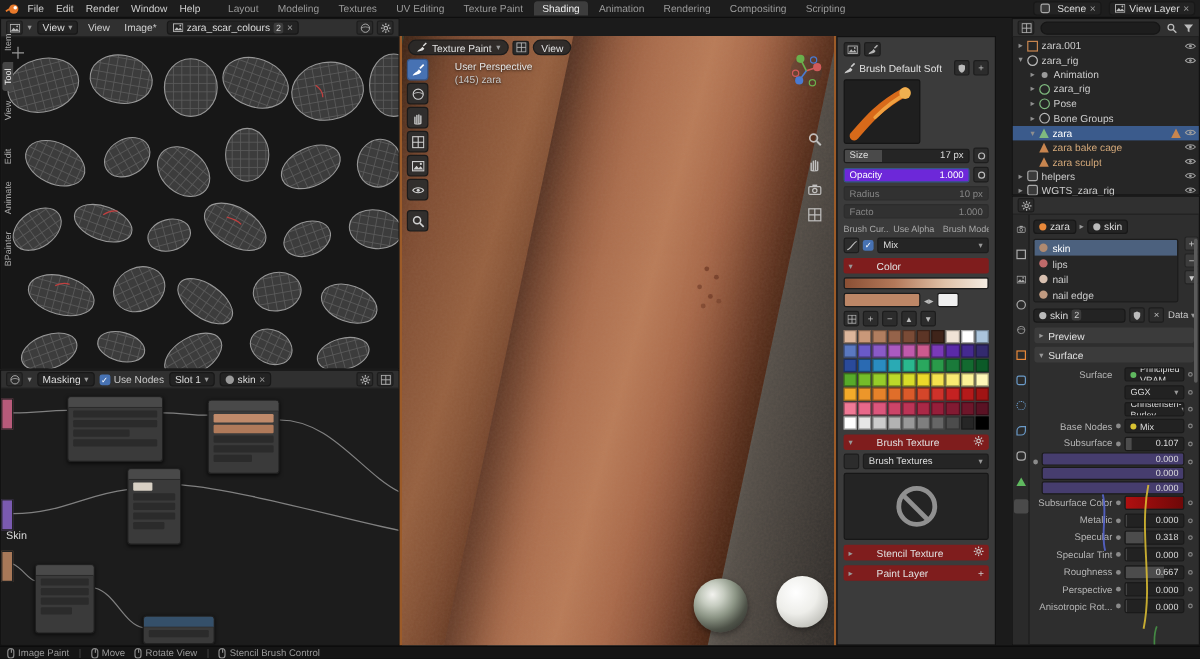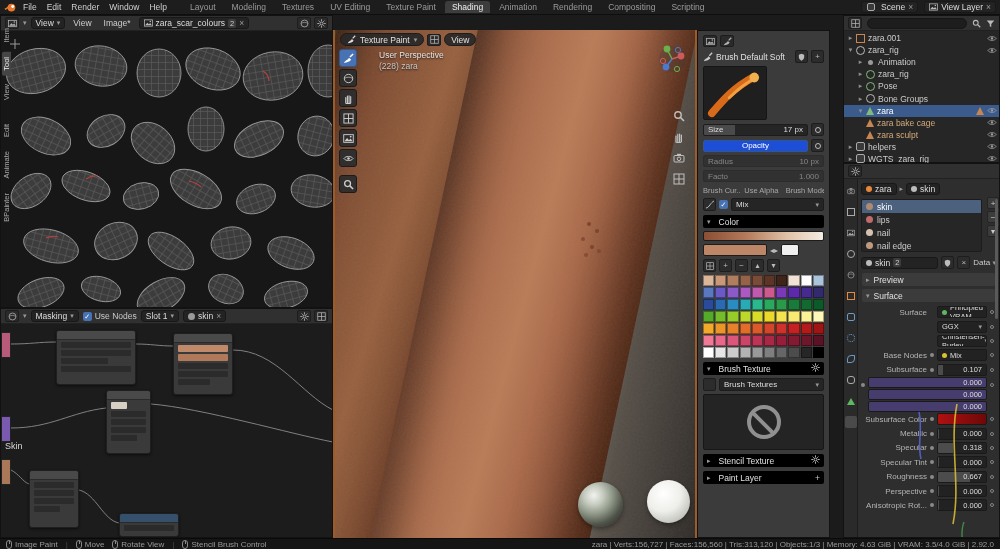--- a/index.html
+++ b/index.html
@@ -89,26 +89,26 @@
   #sphere-white { left:312px; top:450px; width:43px; height:43px;
     background:radial-gradient(circle at 38% 32%, #ffffff 0%, #eeeeea 45%, #c2c2bc 78%, #8e8e88 100%);
     box-shadow:0 2px 5px rgba(0,0,0,.35); }
 
   
   #tool-panel { left:697px; top:30px; width:133px; height:508px; background:#3b3b3b; padding:4px 5px; overflow:hidden; }
   #tool-panel .row { display:flex; align-items:center; gap:3px; margin-bottom:3px; }
   .tslider { position:relative; flex:1; height:12px; background:#252525; border:1px solid #1c1c1c; border-radius:2px;
              display:flex; align-items:center; justify-content:space-between; padding:0 4px; font-size:8px; color:#ddd; overflow:hidden; }
   .tslider .fill { position:absolute; left:0; top:0; bottom:0; background:#4a4a4a; }
-  .tslider.blue { background:#1d4ed8; border-color:#35568a; color:#fff;flex-direction:column; }
+  .tslider.blue { background:#6d28d9; border-color:#35568a; color:#fff; }
   .tslider span { position:relative; }
   .tslider.dim { opacity:.45; }
   .pbtn { width:13px; height:13px; background:#2c2c2c; border:1px solid #1d1d1d; border-radius:2px;
           display:flex; align-items:center; justify-content:center; color:#bbb; font-size:8px; }
-  .sechdr { height:13px; background:#000000; border-radius:2px; display:flex; align-items:center; gap:8px;
+  .sechdr { height:13px; background:#7f1d1d; border-radius:2px; display:flex; align-items:center; gap:20px;
             padding:0 4px; font-size:8.5px; color:#e0e0e0; margin:4px 0 3px; }
   .sechdr .sp { margin-left:auto; }
   #brush-preview { width:64px; height:54px; background:#1f1f1f; border:1px solid #151515; border-radius:2px; }
   #palette-grid { display:grid; grid-template-columns:repeat(10,1fr); gap:1px; margin-top:2px; }
   .pswatch { height:11px; border:1px solid rgba(0,0,0,.35); }
   .none-thumb { width:100%; height:56px; background:#242424; border:1px solid #171717; border-radius:2px;
                 display:flex; align-items:center; justify-content:center; }
   .nosign { width:34px; height:34px; border:4px solid #909090; border-radius:50%; position:relative; }
   .nosign::after { content:''; position:absolute; left:-2px; top:13px; width:30px; height:4px; background:#909090; transform:rotate(45deg); }
   .collabel { font-size:7.5px; color:#a8a8a8; flex:1; overflow:hidden; white-space:nowrap; }
@@ -520,21 +520,21 @@
       <span class="icbtn">
           <svg>
             <use href="#i-grid"></use>
           </svg>
         </span>
       <span class="pill">View</span>
     </div>
 
     <div id="vp-overlay-text">
       <div>User Perspective</div>
-      <div style="color:#c8c8c8">(228) zara</div>
+      <div style="color:#c8c8c8">(145) zara</div>
     </div>
 
     <div id="vp-toolbar">
       <div class="tbtn active">
           <svg>
             <use href="#i-brush"></use>
           </svg>
         </div>
       <div class="tbtn">
           <svg>
@@ -1191,16 +1191,15 @@
     </span>
     <span class="sitem">
       <span class="mouseico"></span>
       <span>Rotate View</span>
     </span>
     <span class="sep">|</span>
     <span class="sitem">
       <span class="mouseico"></span>
       <span>Stencil Brush Control</span>
     </span>
-    <span class="stats">zara | Verts:156,727 | Faces:156,560 | Tris:313,120 | Objects:1/3 | Memory: 4.63 GiB | VRAM: 3.5/4.0 GiB | 2.92.0</span>
   </div>
 
 </div>
 
 </body></html>

